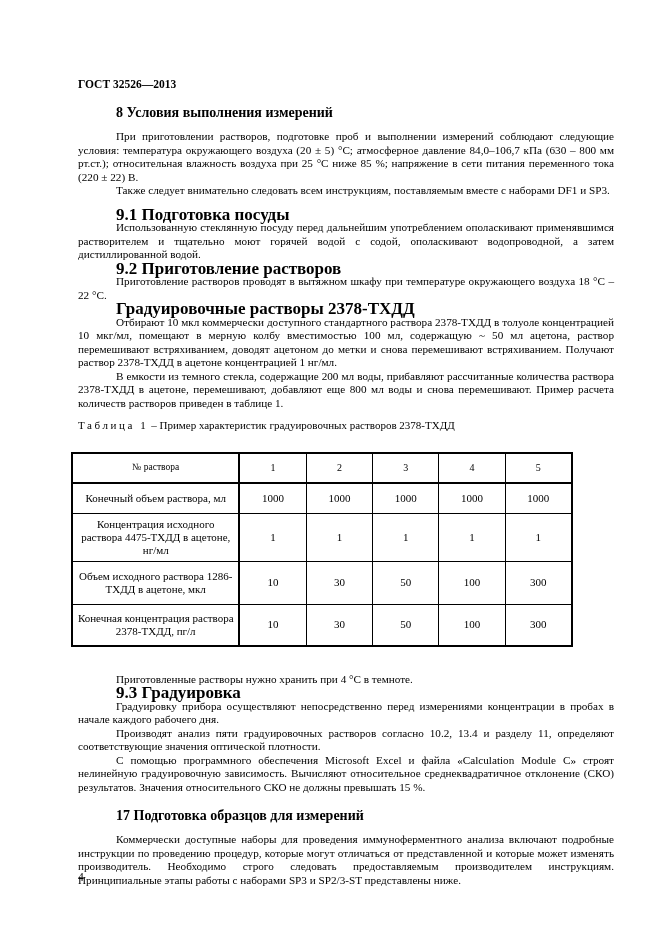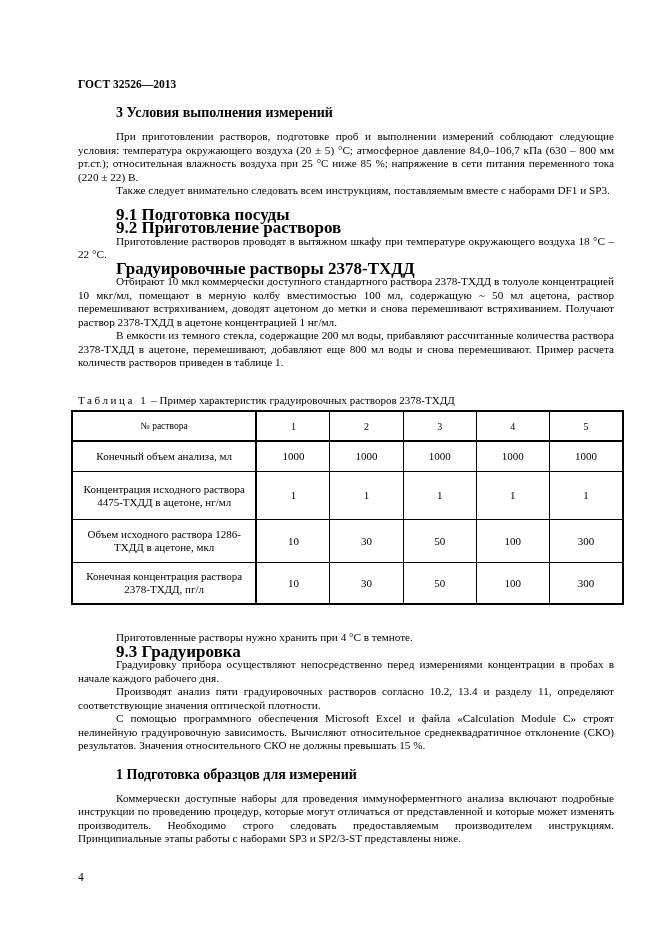--- a/index.html
+++ b/index.html
@@ -9,23 +9,23 @@
   .doc-code { position: absolute; left: 78px; top: 62px; font-size: 11.5px; font-weight: bold; }
   .content { position: absolute; left: 78px; top: 88px; width: 536px; font-size: 11.2px; line-height: 13.5px; }
   h2 { font-size: 14px; font-weight: bold; margin: 0 0 9px 38px; line-height: 17px; }
   h3 { font-size: 17px; font-weight: bold; margin: 0 0 0 38px; line-height: 13.5px; }
   p { margin: 0; text-align: justify; text-indent: 38px; }
   .sec8 p { margin-bottom: 0; }
   .sec9 { margin-top: 10px; }
   .sec9 h2 { margin-bottom: 5px; }
   .sec10 { margin-top: 13px; }
   .sec10 h2 { margin-bottom: 9px; }
-  .table-caption { margin-top: 24px; text-indent: 0; font-size: 11px; }
+  .table-caption { margin-top: 9px; text-indent: 0; font-size: 11px; }
   .tcap-label { letter-spacing: 2.6px; }
-  table { margin-top: 3px; margin-left: -7px; border-collapse: collapse; width: 553px; font-size: 11px; }
+  table { margin-top: 19px; margin-left: -7px; border-collapse: collapse; width: 502px; font-size: 11px; }
   td { border: 1px solid #000; text-align: center; vertical-align: middle; padding: 2px 3px; line-height: 13px; }
   table { border: 2px solid #000; }
   td.rowhead { width: 181px; border-right: 2px solid #000; }
   tr.hdr td { height: 24px; font-size: 9.5px; border-bottom: 2px solid #000; }
   tr.hdr td.num { font-size: 10px; }
   tr.r1 td { height: 25px; }
   tr.r2 td { height: 43px; }
   tr.r3 td { height: 38px; }
   tr.r4 td { height: 36px; }
   td.v { width: 68px; }
@@ -33,47 +33,48 @@
   .page-number { position: absolute; left: 78px; top: 855px; font-size: 11.5px; }
 </style>
 </head>
 <body>
 
 <div class="page">
   <div class="doc-code">ГОСТ 32526—2013</div>
 
   <div class="content">
     <div class="sec8">
-      <h2>3 Условия выполнения измерений</h2>
+      <h2>8 Условия выполнения измерений</h2>
       <p>При приготовлении растворов, подготовке проб и выполнении измерений соблюдают следующие условия: температура окружающего воздуха (20 ± 5) °С; атмосферное давление 84,0–106,7 кПа (630 – 800 мм рт.ст.); относительная влажность воздуха при 25 °С ниже 85 %; напряжение в сети питания переменного тока (220 ± 22) В.</p>
       <p>Также следует внимательно следовать всем инструкциям, поставляемым вместе с наборами DF1 и SP3.</p>
     </div>
 
     <div class="sec9">
       <h3>9.1 Подготовка посуды</h3>
+      <p>Использованную стеклянную посуду перед дальнейшим употреблением ополаскивают применявшимся растворителем и тщательно моют горячей водой с содой, ополаскивают водопроводной, а затем дистиллированной водой.</p>
       <h3>9.2 Приготовление растворов</h3>
       <p>Приготовление растворов проводят в вытяжном шкафу при температуре окружающего воздуха 18 °С – 22 °С.</p>
       <h3>Градуировочные растворы 2378-ТХДД</h3>
       <p>Отбирают 10 мкл коммерчески доступного стандартного раствора 2378-ТХДД в толуоле концентрацией 10 мкг/мл, помещают в мерную колбу вместимостью 100 мл, содержащую ~ 50 мл ацетона, раствор перемешивают встряхиванием, доводят ацетоном до метки и снова перемешивают встряхиванием. Получают раствор 2378-ТХДД в ацетоне концентрацией 1 нг/мл.</p>
       <p>В емкости из темного стекла, содержащие 200 мл воды, прибавляют рассчитанные количества раствора 2378-ТХДД в ацетоне, перемешивают, добавляют еще 800 мл воды и снова перемешивают. Пример расчета количеств растворов приведен в таблице 1.</p>
 
       <p class="table-caption"><span class="tcap-label">Таблица 1</span><span> – Пример характеристик градуировочных растворов 2378-ТХДД</span></p>
 
       <table>
         <tbody>
             <tr class="hdr">
           <td class="rowhead">№ раствора</td>
           <td class="v num">1</td>
           <td class="v num">2</td>
           <td class="v num">3</td>
           <td class="v num">4</td>
           <td class="v num">5</td>
         </tr>
         <tr class="r1">
-          <td class="rowhead">Конечный объем анализа, мл</td>
+          <td class="rowhead">Конечный объем раствора, мл</td>
           <td class="v">1000</td>
           <td class="v">1000</td>
           <td class="v">1000</td>
           <td class="v">1000</td>
           <td class="v">1000</td>
         </tr>
         <tr class="r2">
           <td class="rowhead">Концентрация исходного раствора 4475-ТХДД в ацетоне, нг/мл</td>
           <td class="v">1</td>
           <td class="v">1</td>
@@ -101,19 +102,19 @@
         </table>
 
       <p class="after-table">Приготовленные растворы нужно хранить при 4 °С в темноте.</p>
       <h3>9.3 Градуировка</h3>
       <p>Градуировку прибора осуществляют непосредственно перед измерениями концентрации в пробах в начале каждого рабочего дня.</p>
       <p>Производят анализ пяти градуировочных растворов согласно 10.2, 13.4 и разделу 11, определяют соответствующие значения оптической плотности.</p>
       <p>С помощью программного обеспечения Microsoft Excel и файла «Calculation Module C» строят нелинейную градуировочную зависимость. Вычисляют относительное среднеквадратичное отклонение (СКО) результатов. Значения относительного СКО не должны превышать 15 %.</p>
     </div>
 
     <div class="sec10">
-      <h2>1 Подготовка образцов для измерений</h2>
+      <h2>17 Подготовка образцов для измерений</h2>
       <p>Коммерчески доступные наборы для проведения иммуноферментного анализа включают подробные инструкции по проведению процедур, которые могут отличаться от представленной и которые может изменять производитель. Необходимо строго следовать предоставляемым производителем инструкциям. Принципиальные этапы работы с наборами SP3 и SP2/3-ST представлены ниже.</p>
     </div>
   </div>
 
   <div class="page-number">4</div>
 </div>
 
 </body></html>

